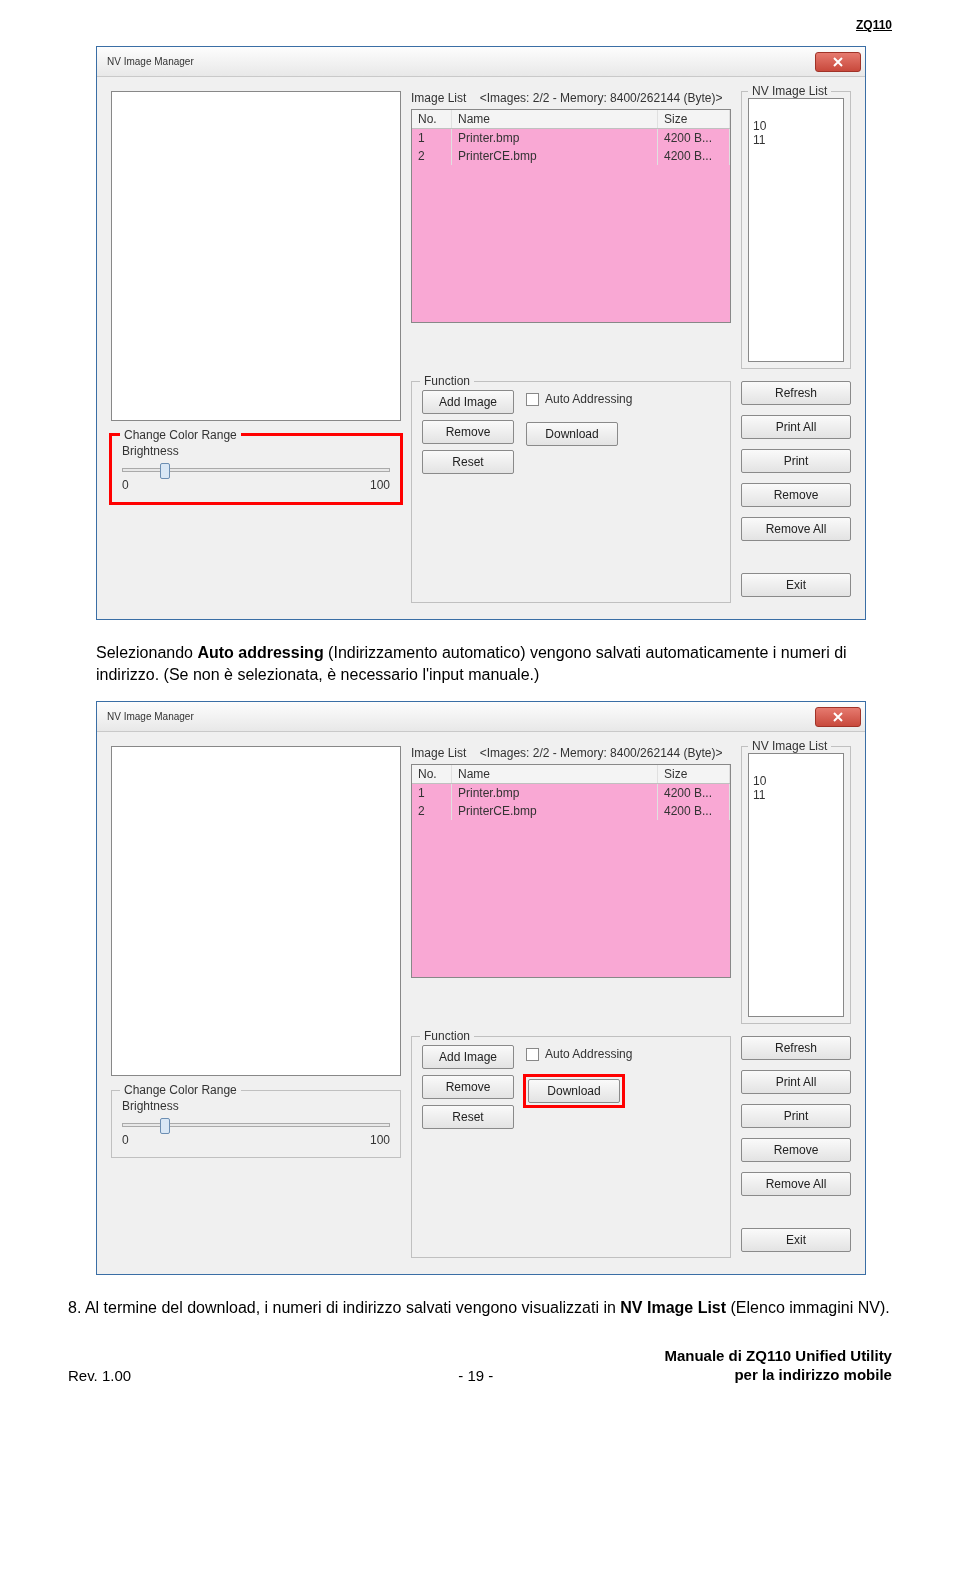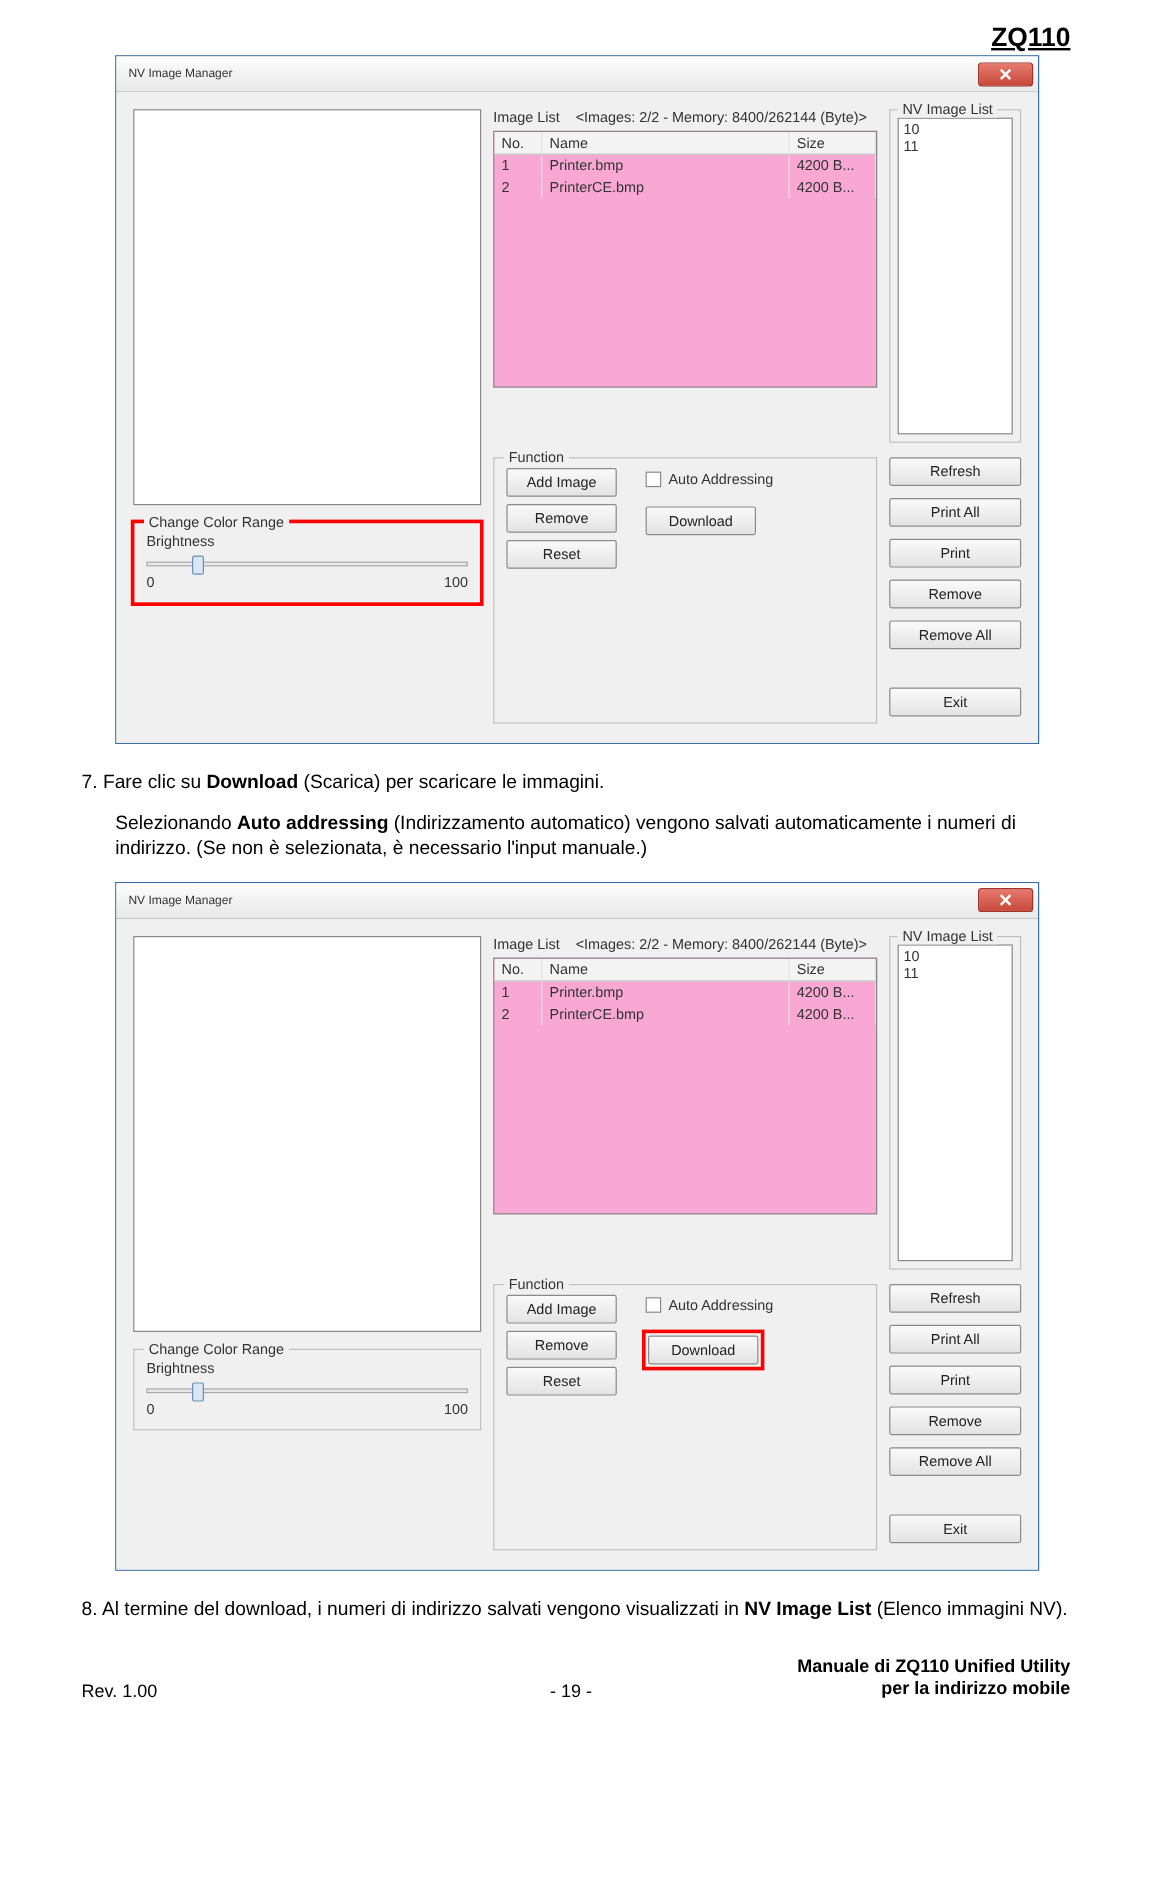--- a/index.html
+++ b/index.html
@@ -14,21 +14,21 @@
   .page {
     padding: 40px 68px 20px 68px;
     position: relative;
   }
   .doc-header {
     position: absolute;
     top: 18px;
     right: 68px;
     font-weight: bold;
     text-decoration: underline;
-    font-size: 22px;
+    font-size: 12px;
   }
   .step {
     margin: 0 0 16px 0;
     line-height: 1.35;
   }
   .step p { margin: 0 0 4px 0; }
   .step-num { display: inline; }
   .indent { padding-left: 28px; }
   .bold { font-weight: bold; }
 
@@ -158,38 +158,38 @@
   }
   .nv-col .legend {
     position: absolute; top: -8px; left: 6px;
     background: #f0f0f0; padding: 0 4px;
   }
   .nv-listbox {
     border: 1px solid #888;
     background: #fff;
     height: 264px;
     font-size: 12px;
-    padding: 2px 4px;
+    padding: 20px 4px;
   }
   .lower-panels { display: flex; gap: 10px; }
   .func-box { flex: 1; }
   .btn {
     display: block;
     width: 92px;
     height: 24px;
     line-height: 22px;
     text-align: center;
     border: 1px solid #8a8a8a;
     background: linear-gradient(#fafafa, #e3e3e3);
     font-size: 12px;
     color: #222;
     margin-bottom: 6px;
     border-radius: 2px;
   }
-  .func-inner { display: flex; gap: 24px; }
+  .func-inner { display: flex; gap: 12px; }
   .func-col1 { display: flex; flex-direction: column; }
   .func-col2 { flex: 1; display: flex; flex-direction: column; align-items: flex-start; gap: 16px; padding-top: 2px; }
   .check-row { display: flex; align-items: center; gap: 6px; font-size: 12px; }
   .checkbox {
     width: 13px; height: 13px;
     border: 1px solid #888;
     background: #fff;
     display: inline-block;
   }
   .dl-btn-wrap { display:inline-block; }
@@ -313,24 +313,20 @@
             <span class="btn">Remove All</span>
             <div class="gap"></div>
             <span class="btn">Exit</span>
           </div>
         </div>
       </div>
     </div>
   </div>
 
   <div class="step">
-    <p>
-      <span class="step-num">7.</span>
-      <span>Fare clic su </span><span class="bold">Download</span><span> (Scarica) per scaricare le immagini.</span>
-    </p>
     <p class="indent" style="margin-top:12px;">
       <span>Selezionando </span><span class="bold">Auto addressing</span><span> (Indirizzamento automatico) vengono salvati automaticamente i numeri di indirizzo. (Se non è selezionata, è necessario l'input manuale.)</span>
     </p>
   </div>
 
   <div class="dialog">
     <div class="titlebar">
       <span class="title">NV Image Manager</span>
       <div class="close-btn">
         <svg viewBox="0 0 10 10">

